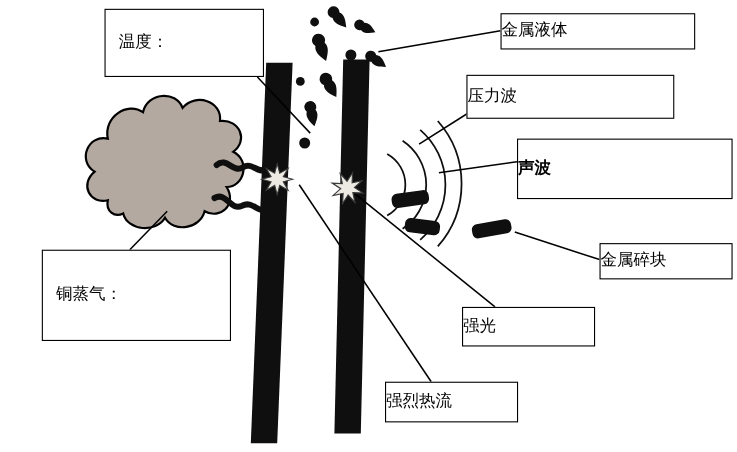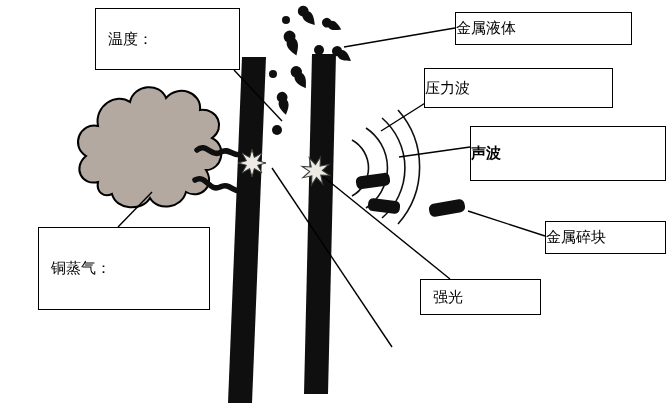--- a/index.html
+++ b/index.html
@@ -103,22 +103,25 @@
   </div>
 
   <div class="label-box label-center" style="left:470px; top:126px; width:196px; height:55px;font-weight:bold;">
     <span>声波</span>
   </div>
 
   <div class="label-box label-center" style="left:545px; top:221px; width:121px; height:33px;">
     <span>金属碎块</span>
   </div>
 
-  <div class="label-box label-center" style="left:420px; top:279px; width:121px; height:36px;padding-left:12px;">
+  <div class="label-box label-center" style="left:420px; top:279px; width:121px; height:36px;">
     <span>强光</span>
   </div>
 
+  <div class="label-box label-center" style="left:350px; top:347px; width:121px; height:37px;">
+    <span>强烈热流</span>
+  </div>
 
   <div class="label-box label-left" style="left:38px; top:227px; width:172px; height:83px;gap:14px;">
     <span>铜蒸气：</span>
   </div>
 
 </div>
 
 </body></html>

